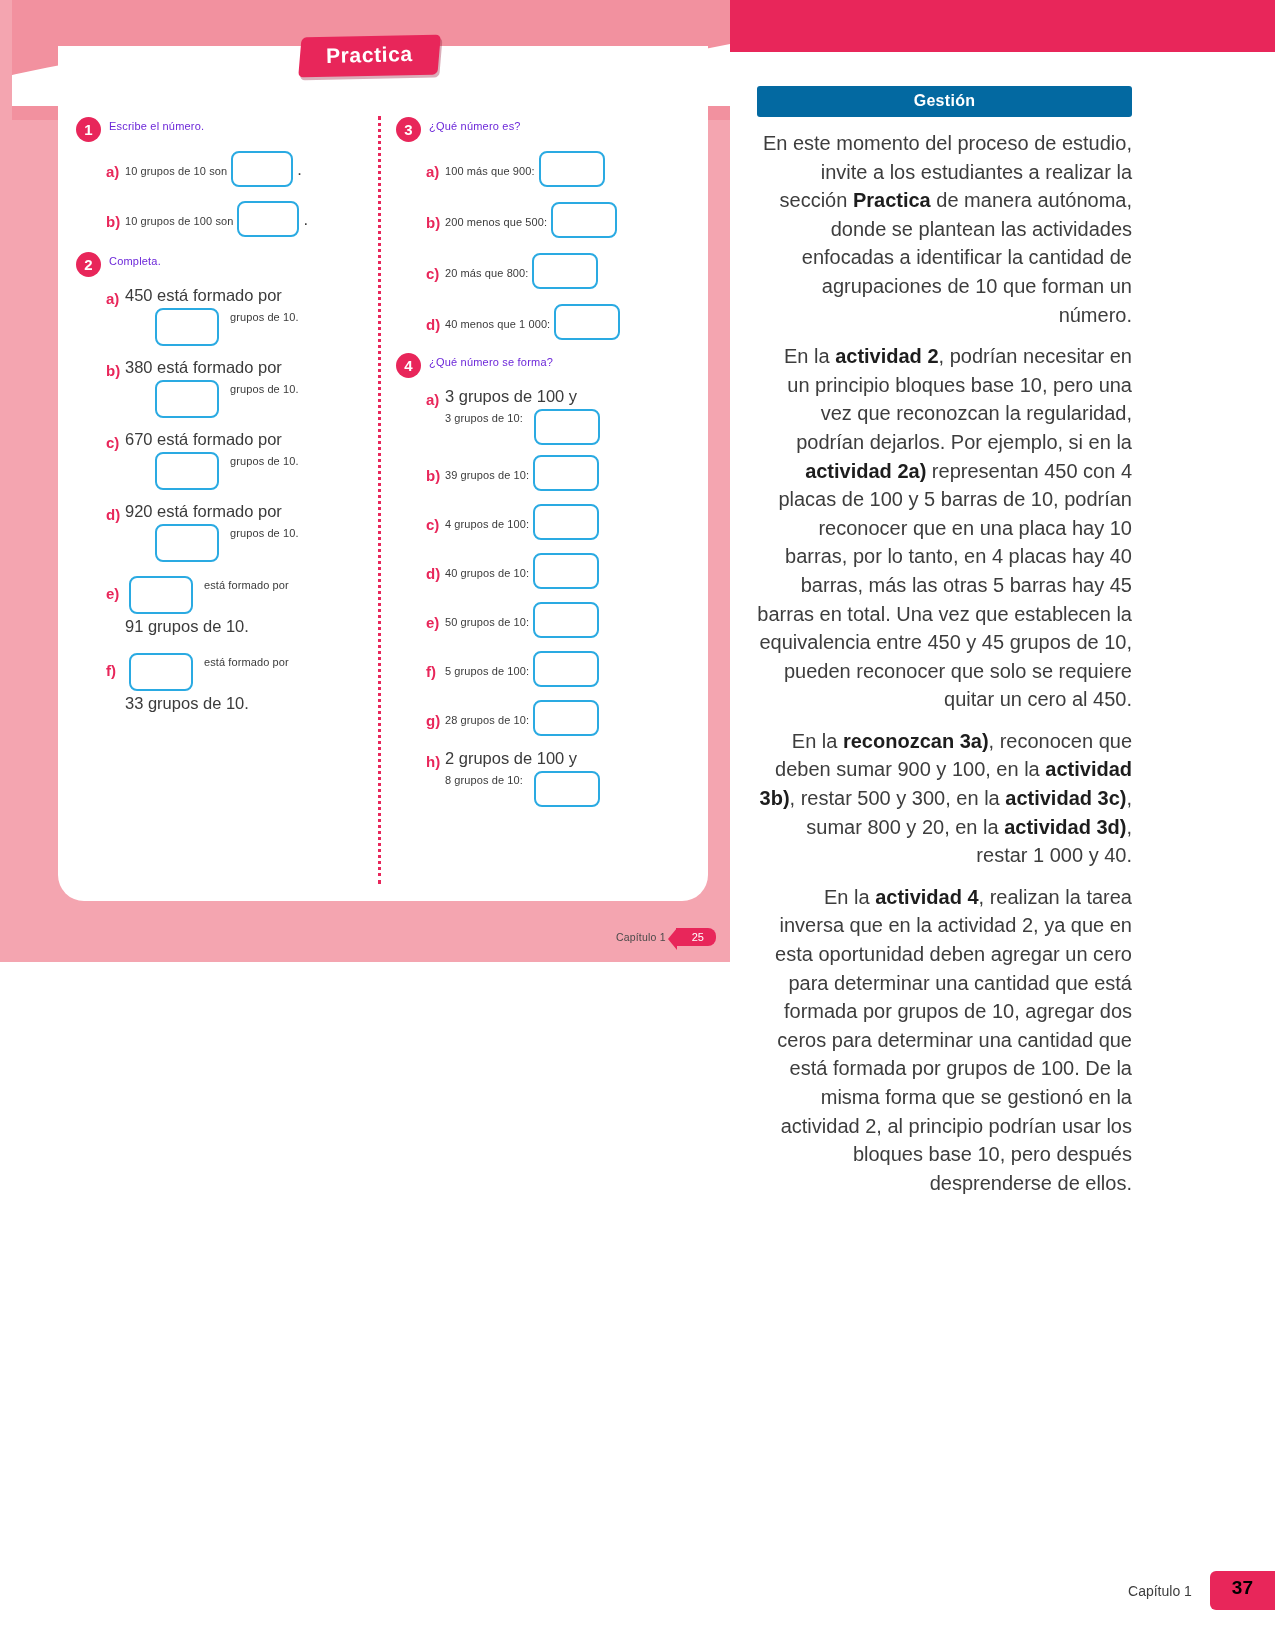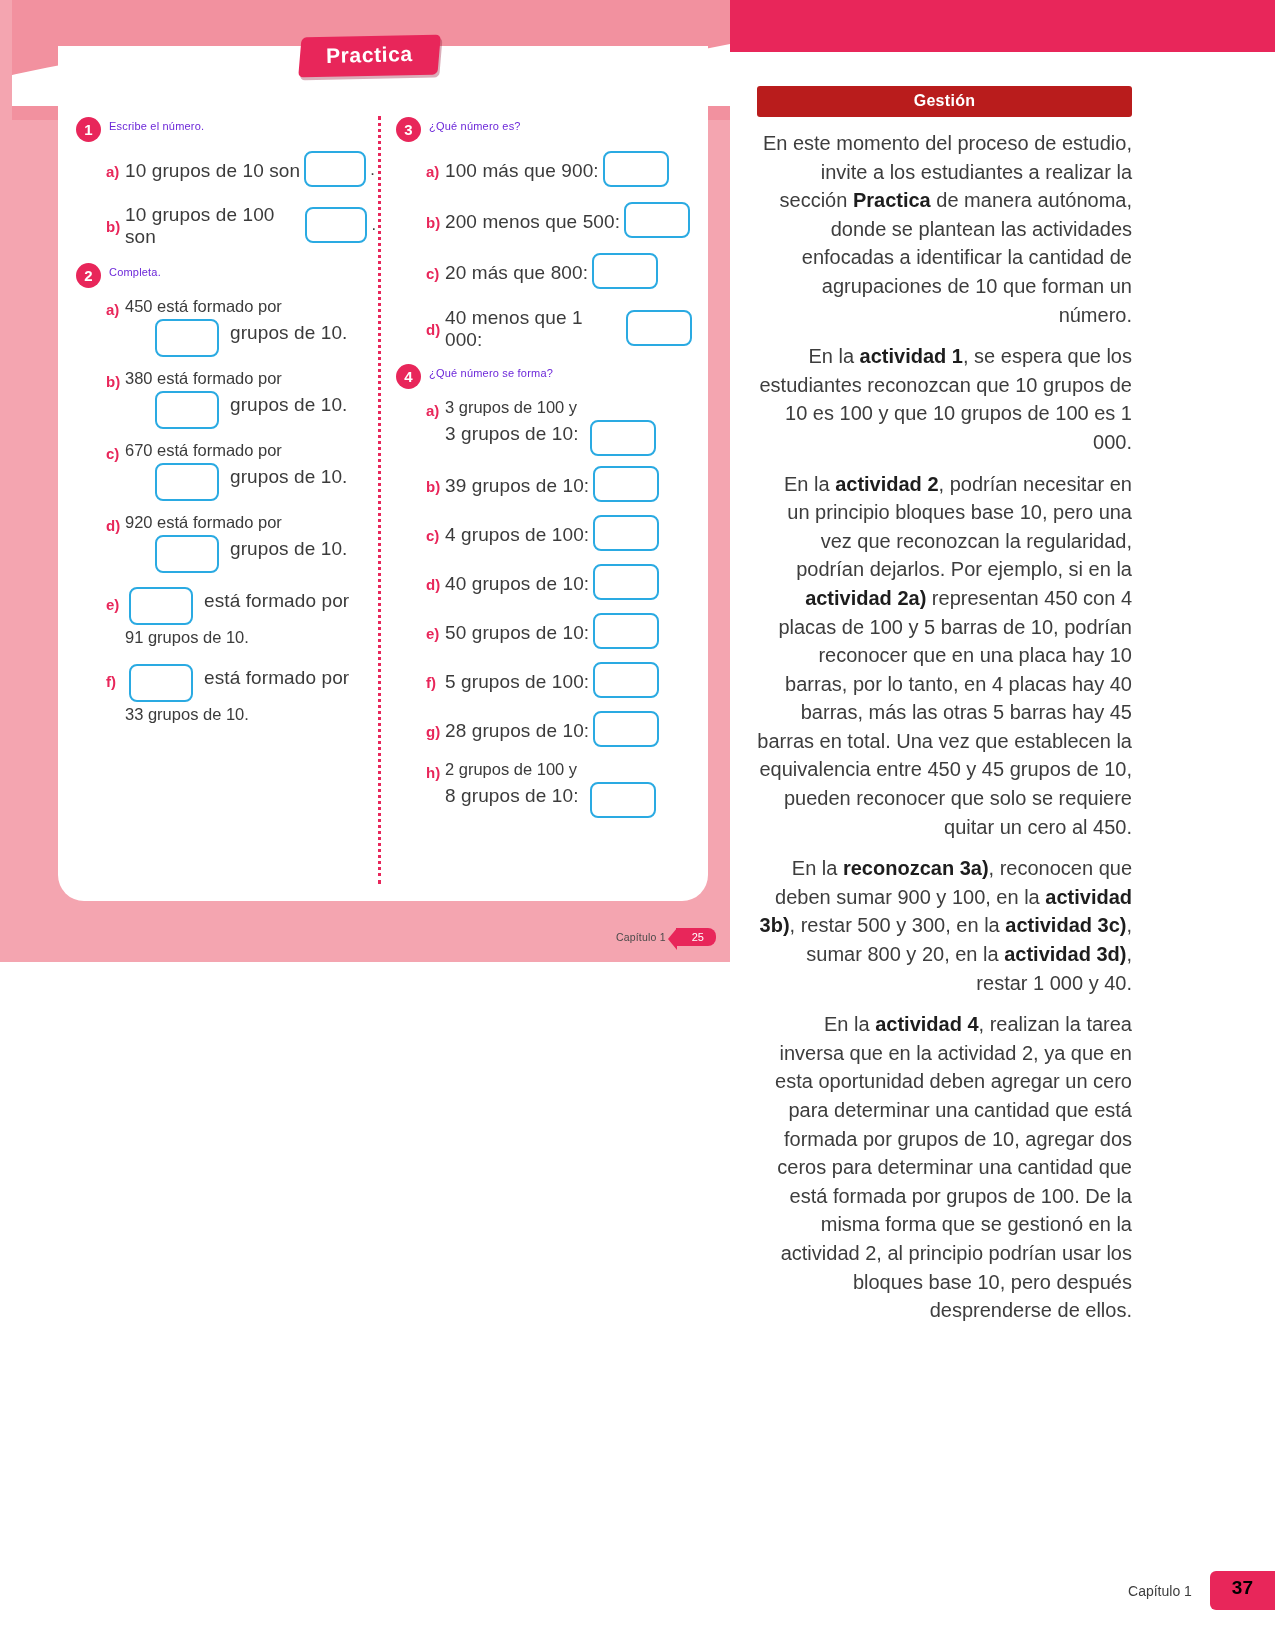--- a/index.html
+++ b/index.html
@@ -81,21 +81,21 @@
     display:flex; align-items:center;
     margin-bottom:6px;
     min-height:34px;
   }
   .item.tall{ align-items:flex-start; }
   .letter{
     color:#e8265a; font-weight:bold; font-size:15px;
     flex:0 0 auto; width:19px;
     padding-top:4px;
   }
-  .itxt{ font-size:19px; color:#3b3b3b; letter-spacing:.1px; padding-top:3px; }
+  .itxt{ font-size:11px; color:#3b3b3b; letter-spacing:.1px; padding-top:3px; }
   .answerbox{
     display:inline-block;
     border:2px solid #2aaae2;
     border-radius:8px;
     background:#ffffff;
     width:62px; height:36px;
     flex:0 0 auto;
     margin:0 4px;
   }
   .answerbox.wide{ width:66px; }
@@ -129,21 +129,21 @@
 
   
   #top-right-bar{
     position:absolute; left:730px; top:0; width:545px; height:52px;
     background:#e8265a;
   }
   #notes{
     position:absolute; left:757px; top:86px; width:375px;
   }
   #gestion-head{
-    background:#b91c1c; color:#ffffff;
+    background:#0369a1; color:#ffffff;
     font-size:16px; font-weight:bold;
     text-align:center;
     padding:6px 0 7px 0;
     border-radius:3px;
     letter-spacing:.3px;
   }
   #notes p{
     margin:0 0 13px 0;
     font-size:20px;
     line-height:1.43;
@@ -389,21 +389,20 @@
     <span class="cap">Capítulo 1</span>
     <span class="num">25</span>
   </div>
 </div>
 
 <div id="top-right-bar"></div>
 
 <div id="notes">
   <div id="gestion-head">Gestión</div>
   <p>En este momento del proceso de estudio, invite a los estudiantes a realizar la sección <b>Practica</b> de manera autónoma, donde se plantean las actividades enfocadas a identificar la cantidad de agrupaciones de 10 que forman un número.</p>
-  <p>En la <b>actividad 1</b>, se espera que los estudiantes reconozcan que 10 grupos de 10 es 100 y que 10 grupos de 100 es 1 000.</p>
   <p>En la <b>actividad 2</b>, podrían necesitar en un principio bloques base 10, pero una vez que reconozcan la regularidad, podrían dejarlos. Por ejemplo, si en la <b>actividad 2a)</b> representan 450 con 4 placas de 100 y 5 barras de 10, podrían reconocer que en una placa hay 10 barras, por lo tanto, en 4 placas hay 40 barras, más las otras 5 barras hay 45 barras en total. Una vez que establecen la equivalencia entre 450 y 45 grupos de 10, pueden reconocer que solo se requiere quitar un cero al 450.</p>
   <p>En la <b>reconozcan 3a)</b>, reconocen que deben sumar 900 y 100, en la <b>actividad 3b)</b>, restar 500 y 300, en la <b>actividad 3c)</b>, sumar 800 y 20, en la <b>actividad 3d)</b>, restar 1 000 y 40.</p>
   <p>En la <b>actividad 4</b>, realizan la tarea inversa que en la actividad 2, ya que en esta oportunidad deben agregar un cero para determinar una cantidad que está formada por grupos de 10, agregar dos ceros para determinar una cantidad que está formada por grupos de 100. De la misma forma que se gestionó en la actividad 2, al principio podrían usar los bloques base 10, pero después desprenderse de ellos.</p>
 </div>
 
 <div id="book-foot">
   <span class="cap">Capítulo 1</span>
   <span class="num">37</span>
 </div>
 

